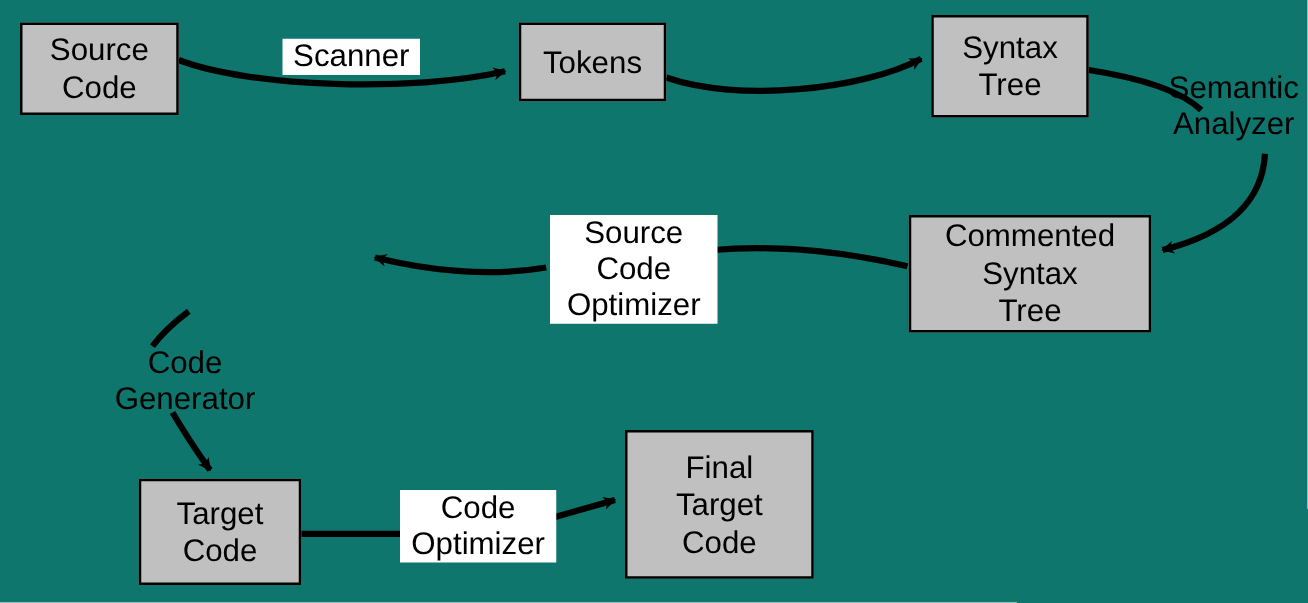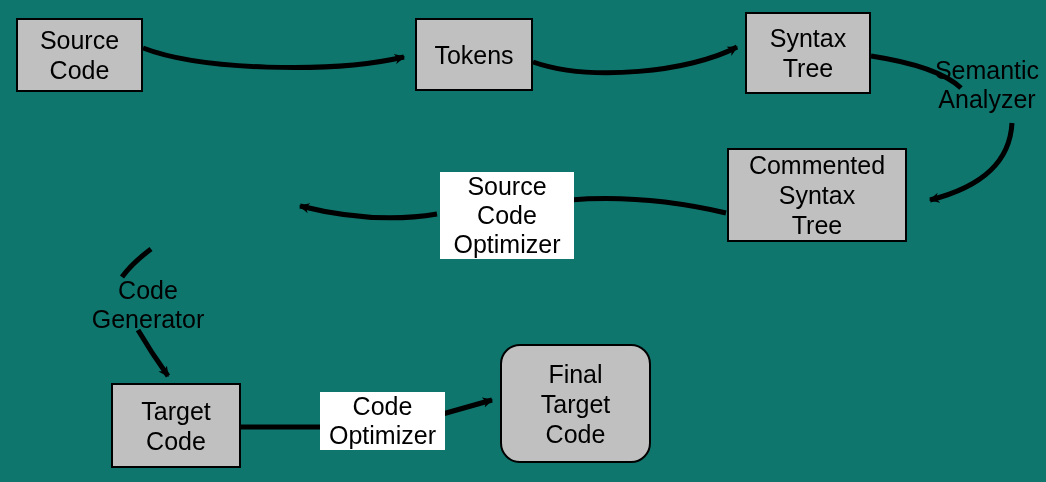--- a/index.html
+++ b/index.html
@@ -83,37 +83,38 @@
     <path d="M 151,249 C 139,258 130,266 122,277" fill="none" stroke="#000000" stroke-width="5"></path>
     <path d="M 138,330 C 148,347 158,362 168,376" fill="none" stroke="#000000" stroke-width="5" marker-end="url(#arrowhead)"></path>
 
     <path d="M 241,427 L 322,427" fill="none" stroke="#000000" stroke-width="5"></path>
     <path d="M 432,417 L 492,400" fill="none" stroke="#000000" stroke-width="5" marker-end="url(#arrowhead)"></path>
   </svg>
 
   <div class="node" style="left:16px; top:18px; width:127px; height:74px;">Source
 Code</div>
 
-  <div class="node" style="left:415px; top:18px; width:118px; height:73px;">Tokens</div>
+  <div class="node" style="left:415px; top:18px; width:118px; height:63px;">Tokens</div>
 
   <div class="node" style="left:745px; top:12px; width:126px; height:82px;">Syntax
 Tree</div>
 
-  <div class="node" style="left:727px; top:148px; width:180px; height:94px;">Commented
+  <div class="node" style="left:727px; top:172px; width:194px; height:94px;">Commented
 Syntax
 Tree</div>
 
 
   <div class="node" style="left:111px; top:383px; width:130px; height:85px;">Target
 Code</div>
 
-  <div class="node" style="left:500px; top:344px; width:151px; height:119px;border-radius:20px;">Final
+  <div class="node" style="left:500px; top:344px; width:151px; height:119px;">Final
 Target
 Code</div>
 
+  <div class="edge-label" style="left:226px; top:31px; width:106px;">Scanner</div>
 
 
   <div class="edge-label no-bg" style="left:928px; top:56px; width:114px;">Semantic
 Analyzer</div>
 
   <div class="edge-label" style="left:440px; top:172px; width:130px;">Source
 Code
 Optimizer</div>
 
   <div class="edge-label no-bg" style="left:88px; top:276px; width:116px;">Code

